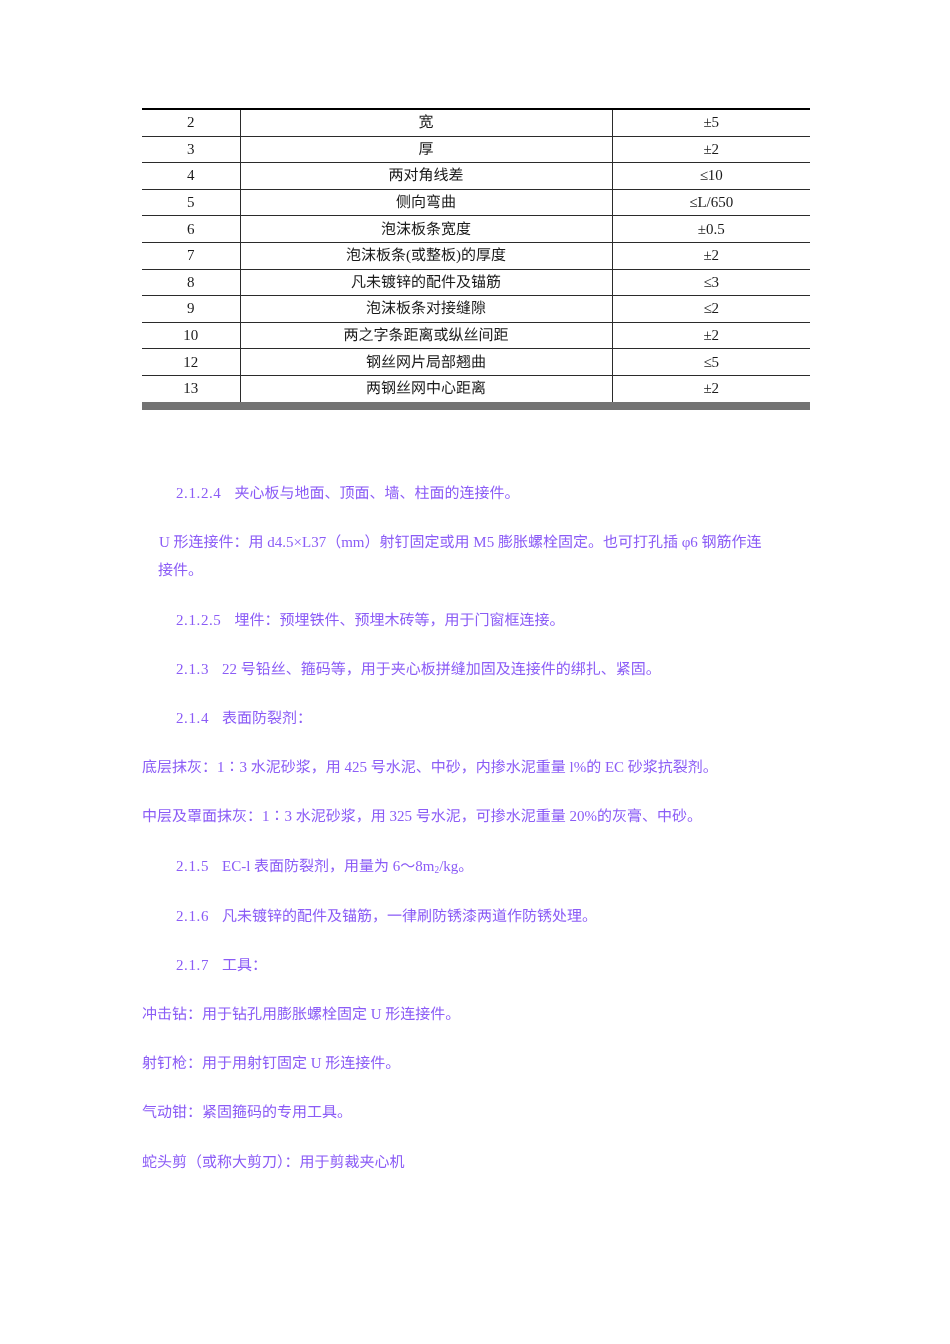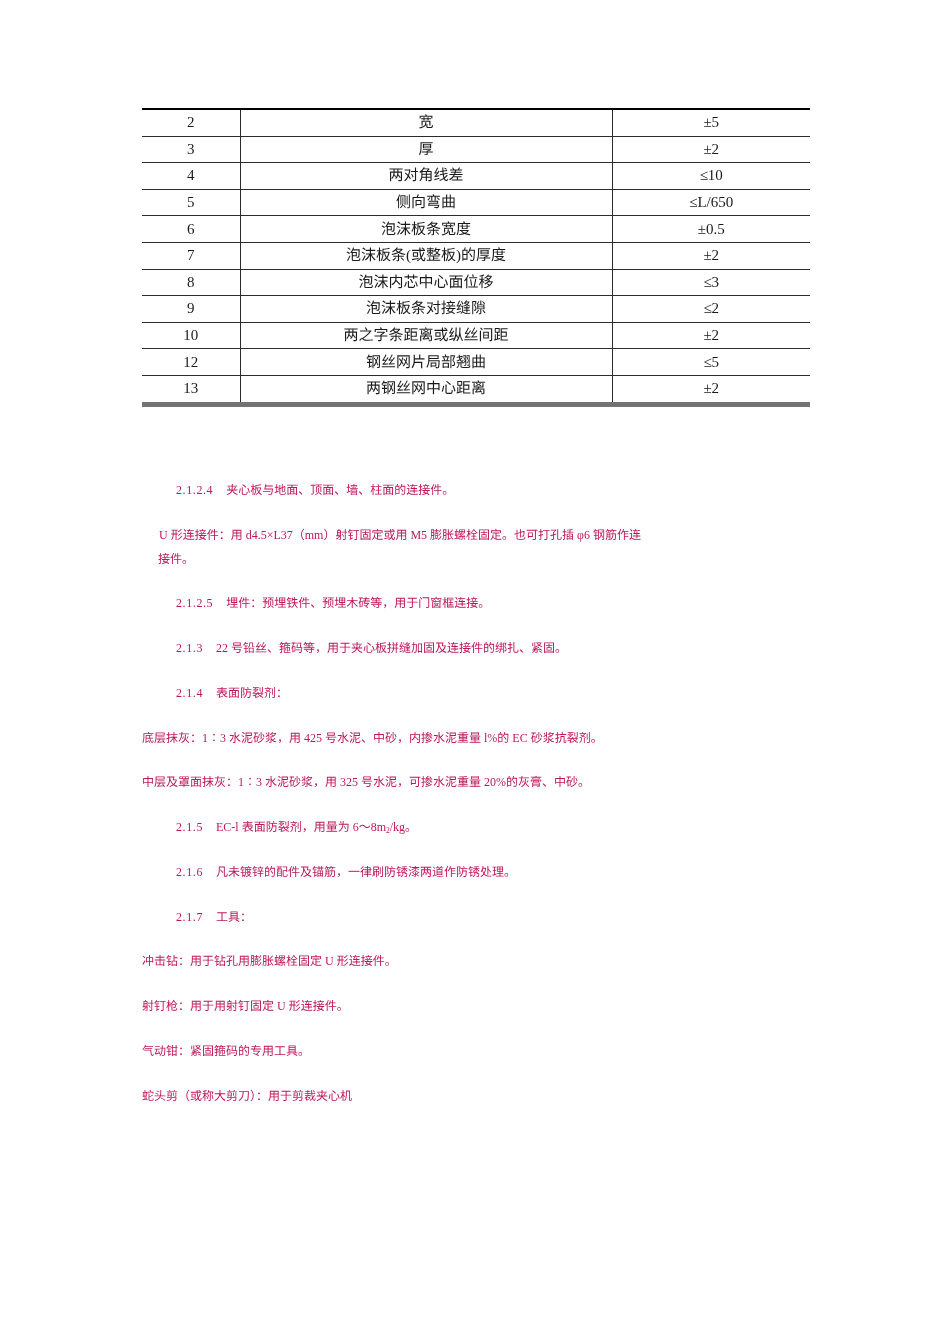--- a/index.html
+++ b/index.html
@@ -52,21 +52,21 @@
     vertical-align: middle;
     line-height: 1.15;
     border-top: 1.4px solid #2b2b2b;
     border-bottom: 0;
     white-space: nowrap;
   }
   table.spec-table tr:first-child > td {
     border-top: 2px solid #000000;
   }
   table.spec-table tr:last-child > td {
-    border-bottom: 5px solid #737373;
+    border-bottom: 8px solid #737373;
   }
   table.spec-table td.cell-no {
     border-left: 0;
     border-right: 1.6px solid #2b2b2b;
     font-family: "Liberation Serif", "DejaVu Serif", serif;
     font-size: 15px;
   }
   table.spec-table td.cell-item {
     border-right: 1.6px solid #2b2b2b;
     font-size: 15px;
@@ -78,25 +78,25 @@
 
   
   .body-text {
     position: absolute;
     left: 142px;
     top: 470px;
     width: 690px;
   }
   p.para {
     margin: 0 0 0 0;
-    font-size: 12px;
+    font-size: 15px;
     line-height: 1.48;
     text-align: justify;
     text-justify: inter-ideograph;
-    color: #be185d;
+    color: #8b5cf6;
   }
   p.para.gap-num   { margin-top: 0px;  padding-top: 12px; }
   p.para.gap       { padding-top: 27px; }
   p.para.gap-tight { padding-top: 6px; margin-left: 16px; }
 
   .ind2 { padding-left: 34px; }
   .ind1 { padding-left: 17px; }
   .ind0 { padding-left: 0px; }
 
   .num  { letter-spacing: 0.6px; }
@@ -141,21 +141,21 @@
           <td class="cell-item">泡沫板条宽度</td>
           <td class="cell-val">±0.5</td>
         </tr>
         <tr>
           <td class="cell-no">7</td>
           <td class="cell-item">泡沫板条(或整板)的厚度</td>
           <td class="cell-val">±2</td>
         </tr>
         <tr>
           <td class="cell-no">8</td>
-          <td class="cell-item">泡沫内芯中心面位移</td>
+          <td class="cell-item">凡未镀锌的配件及锚筋</td>
           <td class="cell-val">≤3</td>
         </tr>
         <tr>
           <td class="cell-no">9</td>
           <td class="cell-item">泡沫板条对接缝隙</td>
           <td class="cell-val">≤2</td>
         </tr>
         <tr>
           <td class="cell-no">10</td>
           <td class="cell-item">两之字条距离或纵丝间距</td>

